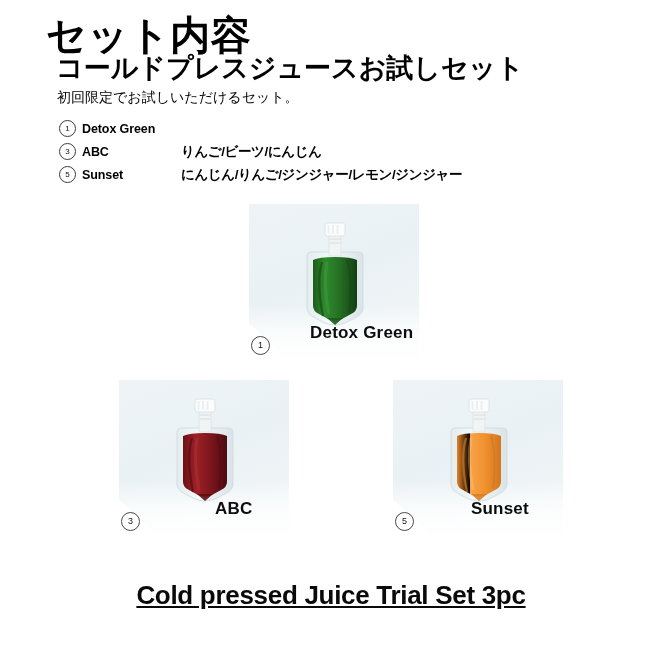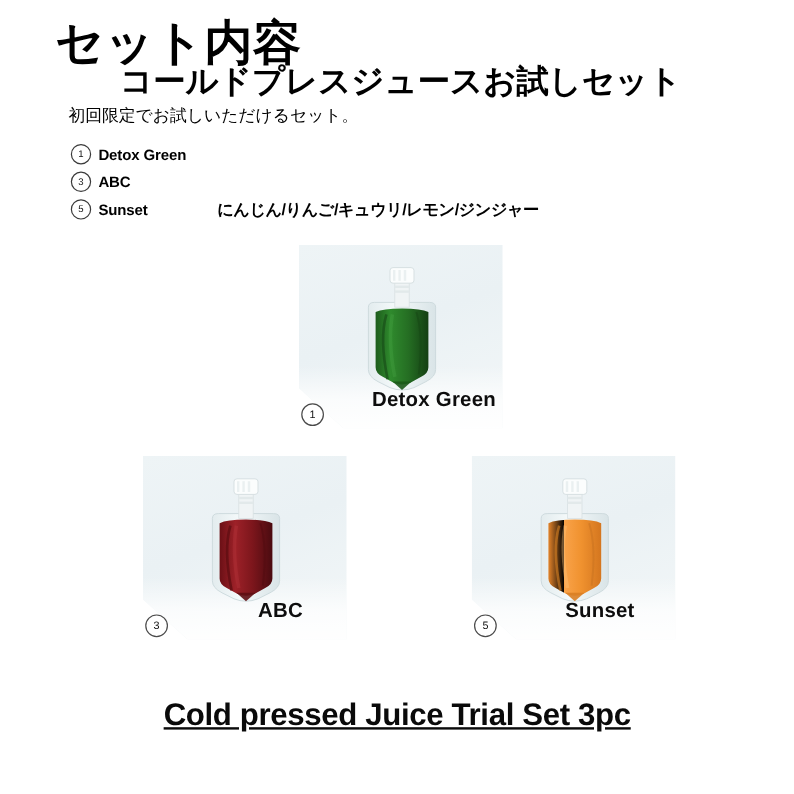--- a/index.html
+++ b/index.html
@@ -31,21 +31,20 @@
   .heading-sub {
     position: absolute;
     left: 56px;
     top: 54px;
     font-family: "Liberation Serif", serif;
     font-weight: 700;
     font-size: 27px;
     line-height: 1.1;
     letter-spacing: 0px;
     white-space: nowrap;
-    margin-left: 44px;
   }
   .heading-note {
     position: absolute;
     left: 57px;
     top: 90px;
     font-family: "Liberation Serif", serif;
     font-weight: 400;
     font-size: 14px;
     line-height: 1.2;
     white-space: nowrap;
@@ -166,26 +165,27 @@
 <div class="variant-list">
 
   <div class="variant-row">
     <span class="variant-badge">1</span>
     <span class="variant-name">Detox Green</span>
   </div>
 
   <div class="variant-row">
     <span class="variant-badge">3</span>
     <span class="variant-name">ABC</span>
+    <span class="variant-ingredients">りんご/ビーツ/にんじん</span>
   </div>
 
   <div class="variant-row">
     <span class="variant-badge">5</span>
     <span class="variant-name">Sunset</span>
-    <span class="variant-ingredients">にんじん/りんご/キュウリ/レモン/ジンジャー</span>
+    <span class="variant-ingredients">にんじん/りんご/ジンジャー/レモン/ジンジャー</span>
   </div>
 
 </div>
 
 <div class="photo-panel" style="left:249px; top:204px; width:170px; height:153px;">
   <div class="floor"></div>
 
   <div class="pouch" style="left:40px; top:18px;">
     <svg width="92" height="112" viewBox="0 0 92 112">
       <defs>

